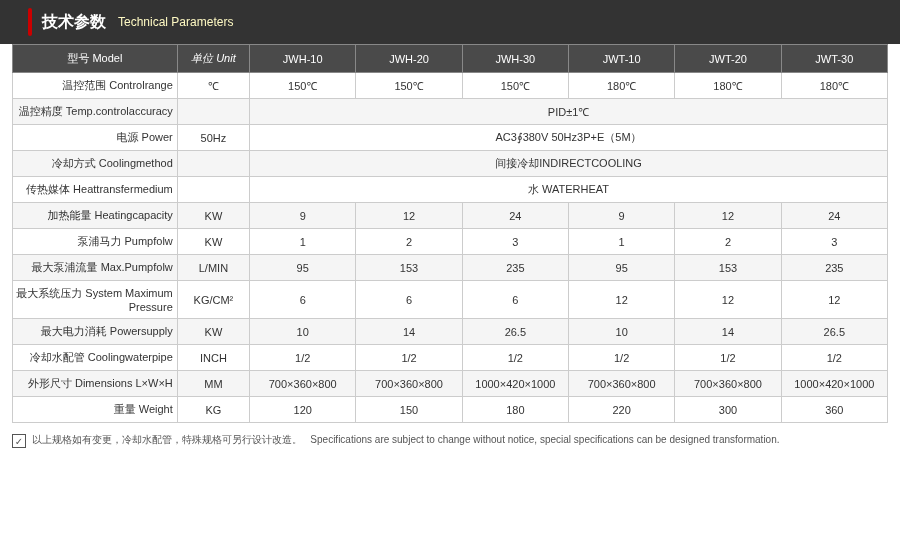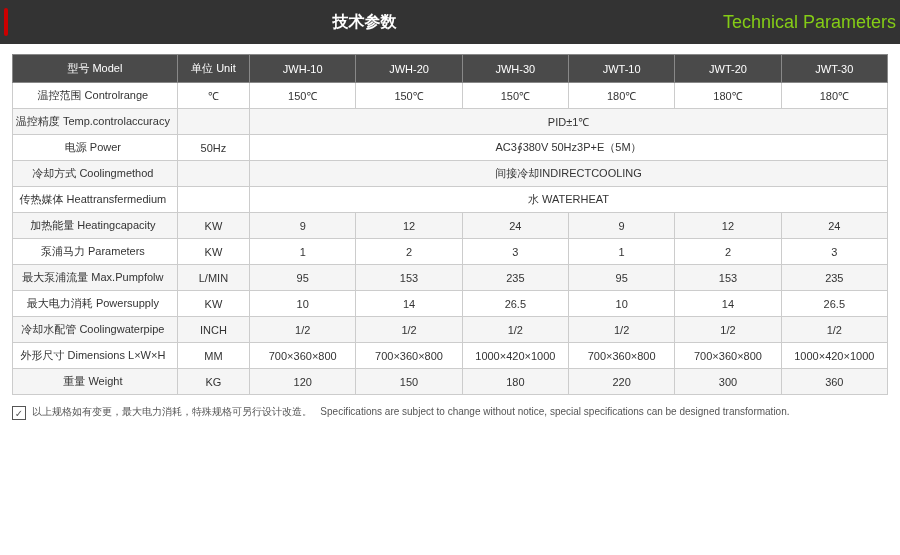--- a/index.html
+++ b/index.html
@@ -9,33 +9,31 @@
       width: 900px;
       min-height: 555px;
       font-size: 11px;
       color: #333;
     }
 
     .header {
       background: #333;
       display: flex;
       align-items: center;
-      padding: 8px 4px;
-      margin-bottom: 10px;
-      justify-content: space-between;
+      padding: 8px 28px;
     }
     .header-zh {
       color: #fff;
       font-size: 16px;
       font-weight: bold;
       margin-right: 12px;
     }
     .header-en {
-      color: #84cc16;
-      font-size: 18px;
+      color: #fef9c3;
+      font-size: 12px;
     }
     .header-accent {
       width: 4px;
       height: 28px;
       background: #c00;
       margin-right: 10px;
       border-radius: 2px;
     }
 
     .table-wrapper {
@@ -69,21 +67,21 @@
     }
 
     tbody td {
       border: 1px solid #ccc;
       padding: 5px 4px;
       text-align: center;
       vertical-align: middle;
     }
 
     tbody td:first-child {
-      text-align: center;
+      text-align: right;
       padding-left: 0;
     }
 
     .footer {
       display: flex;
       align-items: flex-start;
       padding: 6px 12px;
       font-size: 10px;
       color: #555;
       margin-top: 4px;
@@ -96,21 +94,21 @@
       display: inline-flex;
       align-items: center;
       justify-content: center;
       margin-right: 6px;
       flex-shrink: 0;
       font-size: 10px;
       margin-top: 1px;
     }
 
     .col-model { width: 155px; }
-    .col-unit { width: 68px; }
+    .col-unit { width: 68px; font-style: italic; }
     .col-data { width: 100px; }
   </style>
 </head>
 <body>
 
 <div class="header">
   <div class="header-accent"></div>
   <span class="header-zh">技术参数</span>
   <span class="header-en">Technical Parameters</span>
 </div>
@@ -164,40 +162,50 @@
           <td>加热能量 Heatingcapacity</td>
           <td>KW</td>
           <td>9</td>
           <td>12</td>
           <td>24</td>
           <td>9</td>
           <td>12</td>
           <td>24</td>
         </tr>
         <tr>
-          <td>泵浦马力 Parameters</td>
+          <td>泵浦马力 Pumpfolw</td>
           <td>KW</td>
           <td>1</td>
           <td>2</td>
           <td>3</td>
           <td>1</td>
           <td>2</td>
           <td>3</td>
         </tr>
         <tr>
           <td>最大泵浦流量 Max.Pumpfolw</td>
           <td>L/MIN</td>
           <td>95</td>
           <td>153</td>
           <td>235</td>
           <td>95</td>
           <td>153</td>
           <td>235</td>
         </tr>
         <tr>
+          <td>最大系统压力 System Maximum Pressure</td>
+          <td>KG/CM²</td>
+          <td>6</td>
+          <td>6</td>
+          <td>6</td>
+          <td>12</td>
+          <td>12</td>
+          <td>12</td>
+        </tr>
+        <tr>
           <td>最大电力消耗 Powersupply</td>
           <td>KW</td>
           <td>10</td>
           <td>14</td>
           <td>26.5</td>
           <td>10</td>
           <td>14</td>
           <td>26.5</td>
         </tr>
         <tr>
@@ -230,16 +238,16 @@
           <td>300</td>
           <td>360</td>
         </tr>
       </tbody>
   </table>
 </div>
 
 <div class="footer">
   <span class="footer-icon">✓</span>
   <span>
-    <span>以上规格如有变更，最大电力消耗，特殊规格可另行设计改造。</span>&nbsp;&nbsp;
+    <span>以上规格如有变更，冷却水配管，特殊规格可另行设计改造。</span>&nbsp;&nbsp;
     <span>Specifications are subject to change without notice, special specifications can be designed transformation.</span>
   </span>
 </div>
 
 </body></html>

